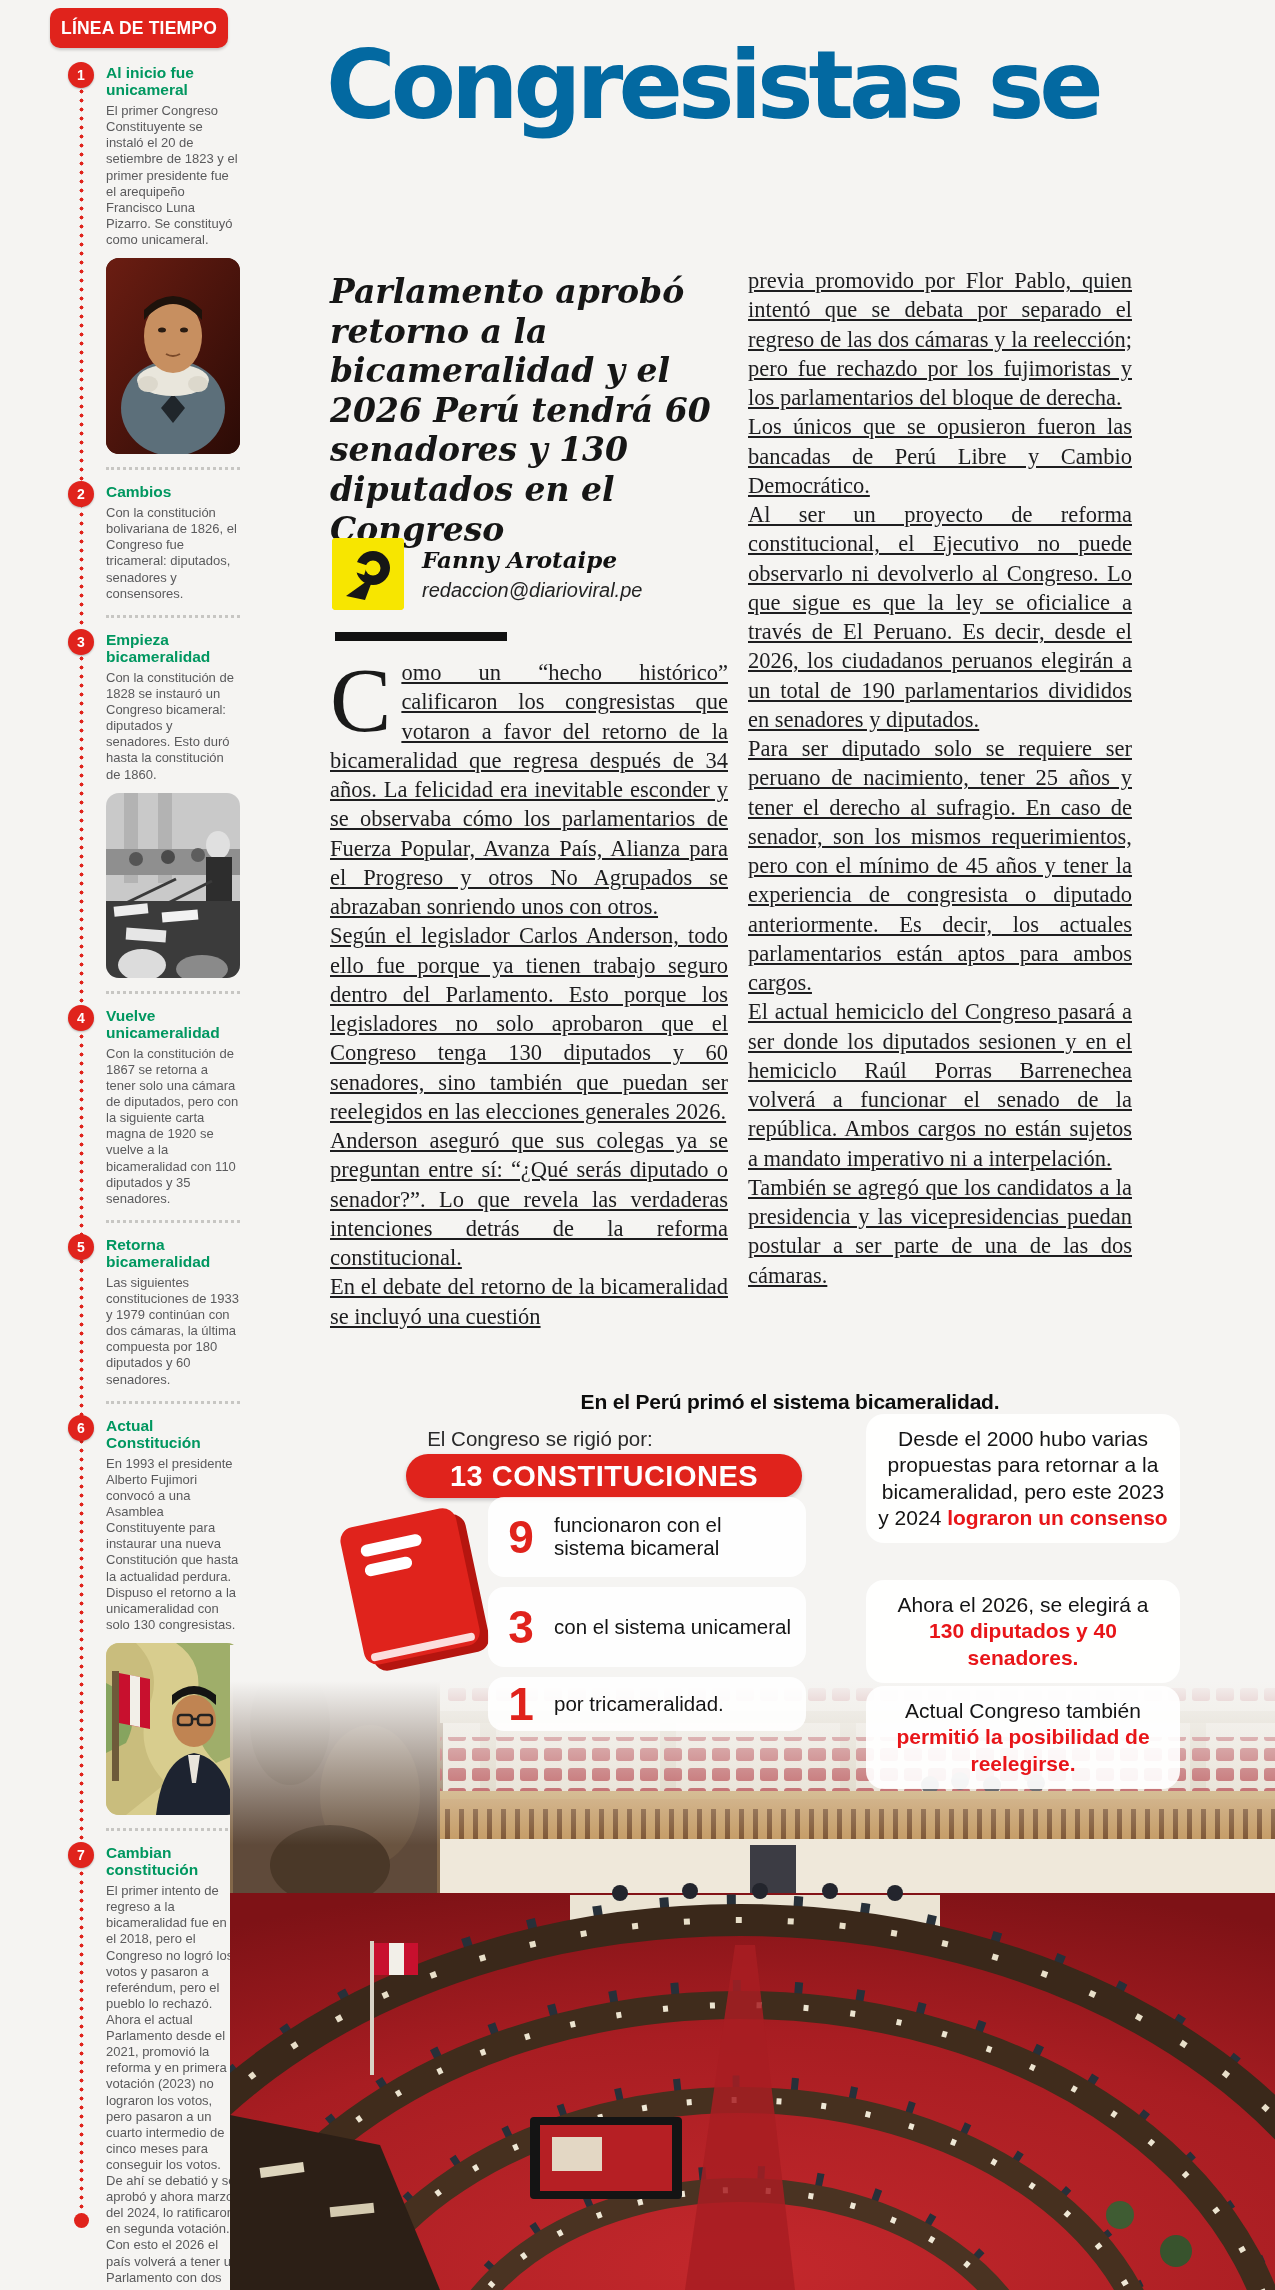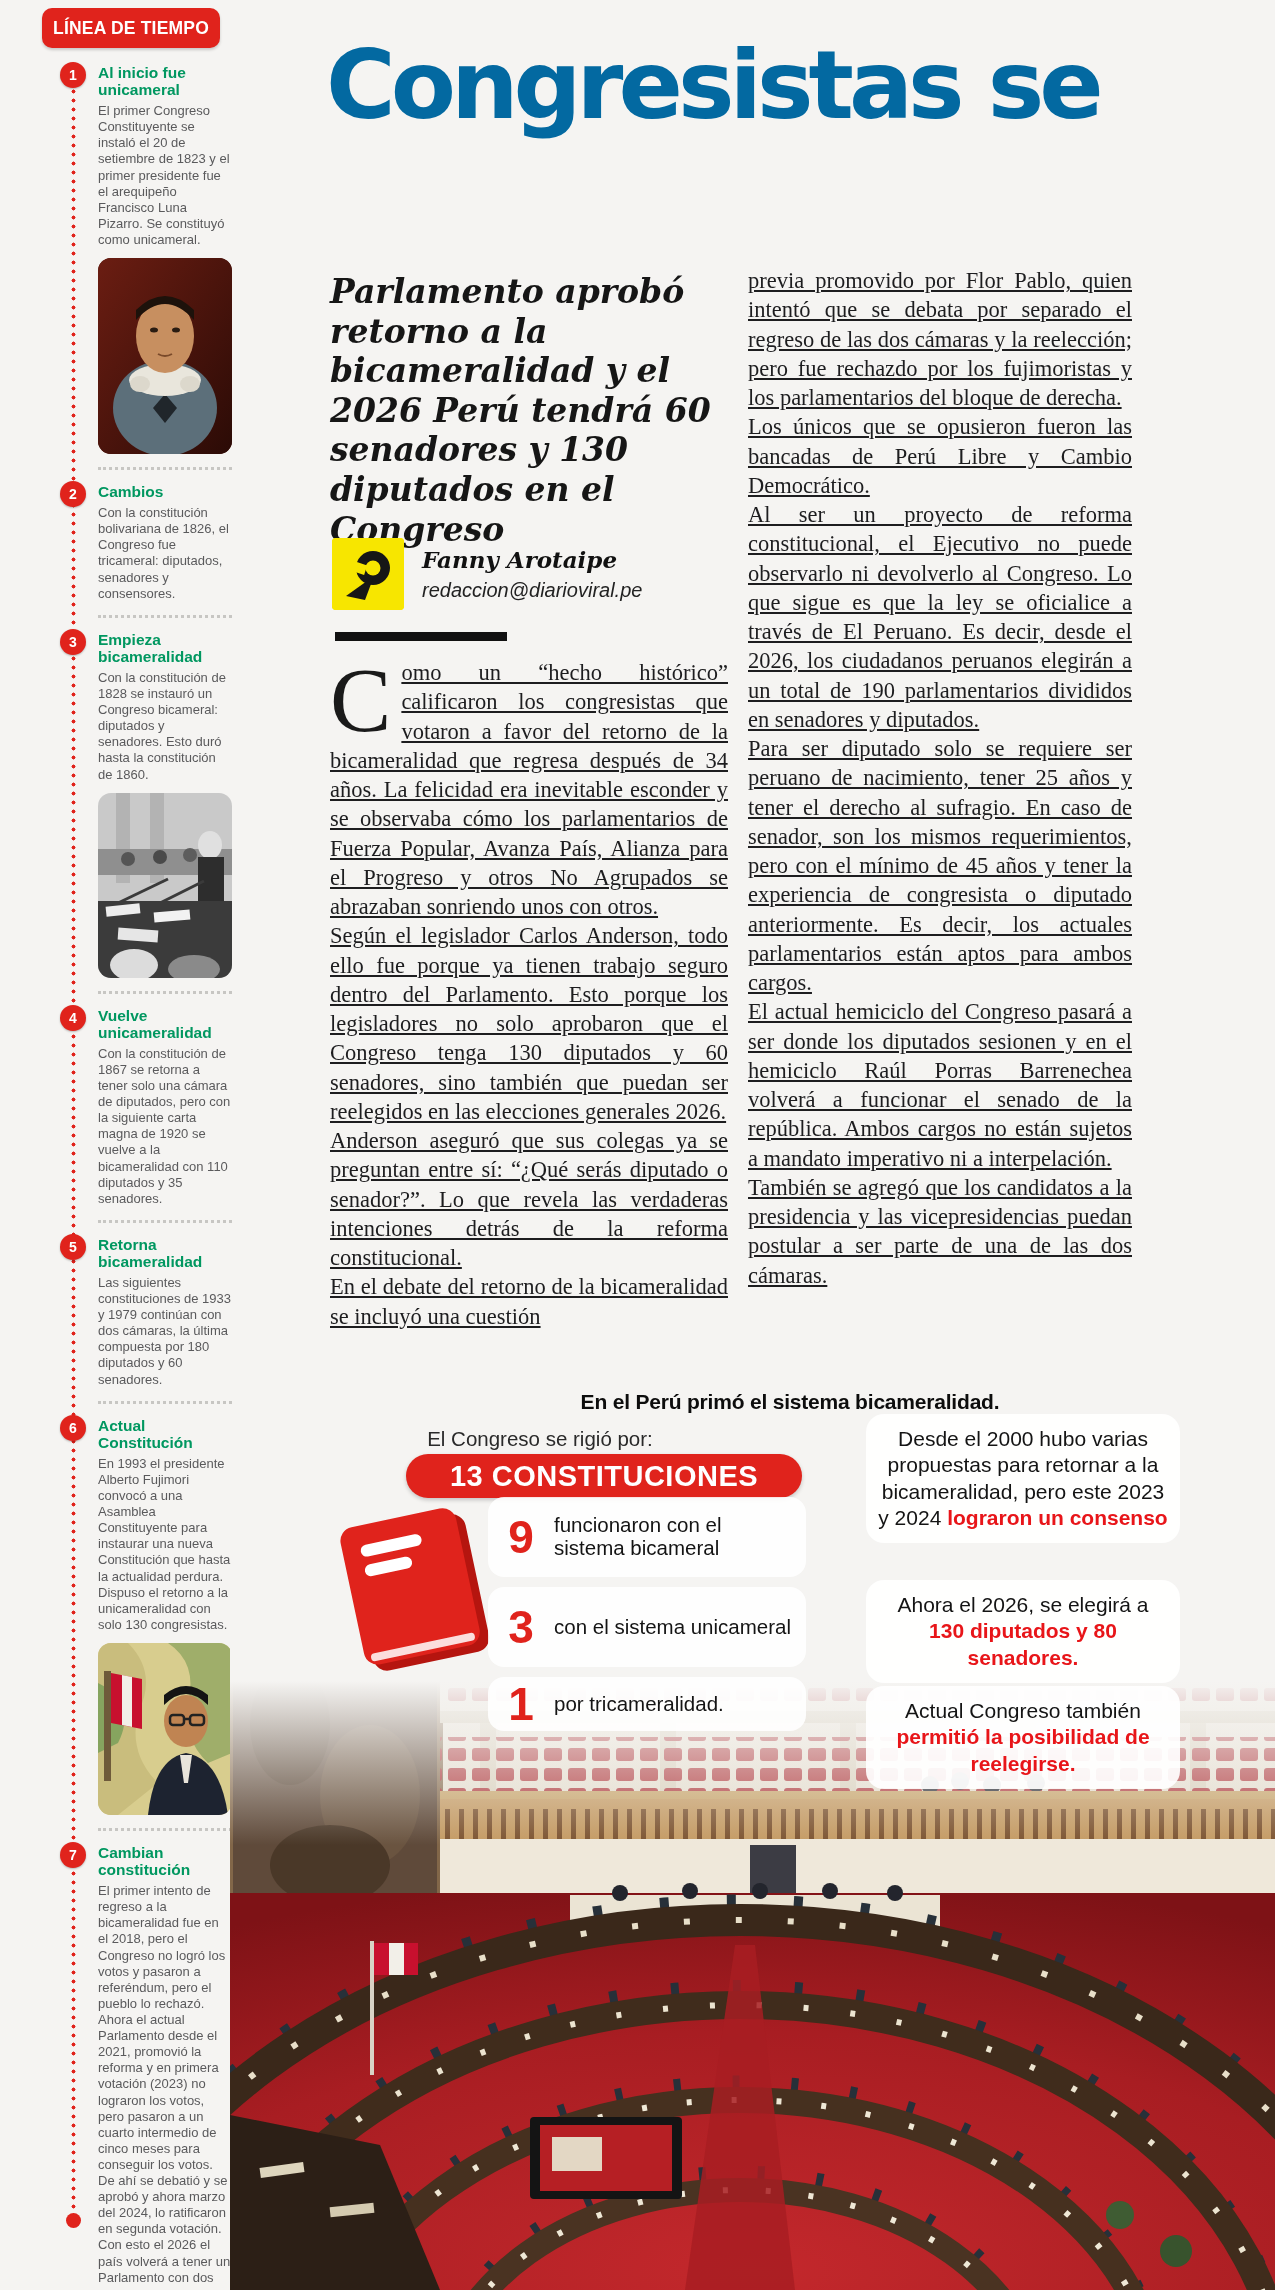--- a/index.html
+++ b/index.html
@@ -1,20 +1,20 @@
 <!DOCTYPE html>
 <html lang="es"><head>
 <meta charset="utf-8">
 <style>
   html,body{margin:0;padding:0;}
   body{width:1275px;height:2290px;position:relative;background:#f5f4f2;
        font-family:"Liberation Sans",sans-serif;overflow:hidden;}
 
   
-  .timeline{position:absolute;left:40px;top:8px;width:192px;height:2278px;overflow:hidden;}
+  .timeline{position:absolute;left:48px;top:8px;width:192px;height:2278px;overflow:hidden;}
   .tl-header{width:178px;height:40px;background:#e0231c;border-radius:10px;color:#fff;
              font-weight:700;font-size:17.5px;display:flex;align-items:center;justify-content:center;
              letter-spacing:.2px;margin-left:2px;box-shadow:0 2px 3px rgba(0,0,0,.18);}
   .tl-line{position:absolute;left:31px;top:52px;width:5px;height:2158px;
            background-image:radial-gradient(circle,#e0231c 0 1.8px,rgba(0,0,0,0) 2.2px);
            background-size:5px 9px;background-repeat:repeat-y;}
   .tl-enddot{position:absolute;left:26px;top:2205px;width:15px;height:15px;border-radius:50%;background:#e0231c;}
   .tl-items{position:relative;padding-top:16px;}
   .tl-item{position:relative;padding-left:58px;margin-bottom:2px;}
   .tl-num{position:absolute;left:20px;top:-2px;width:26px;height:26px;border-radius:50%;background:#e0231c;
@@ -365,14 +365,14 @@
 <div class="ig-stat st2">
   <span class="num">3</span>
   <span class="lbl">con el sistema unicameral</span>
 </div>
 <div class="ig-stat st3">
   <span class="num">1</span>
   <span class="lbl">por tricameralidad.</span>
 </div>
 
 <div class="ig-note nt1"><span>Desde el 2000 hubo varias propuestas para retornar a la bicameralidad, pero este 2023 y 2024 </span><span class="hl">lograron un consenso</span></div>
-<div class="ig-note nt2"><span>Ahora el 2026, se elegirá a </span><span class="hl">130 diputados y 80 senadores.</span></div>
+<div class="ig-note nt2"><span>Ahora el 2026, se elegirá a </span><span class="hl">130 diputados y 40 senadores.</span></div>
 <div class="ig-note nt3"><span>Actual Congreso también </span><span class="hl">permitió la posibilidad de reelegirse.</span></div>
 
 </body></html>

